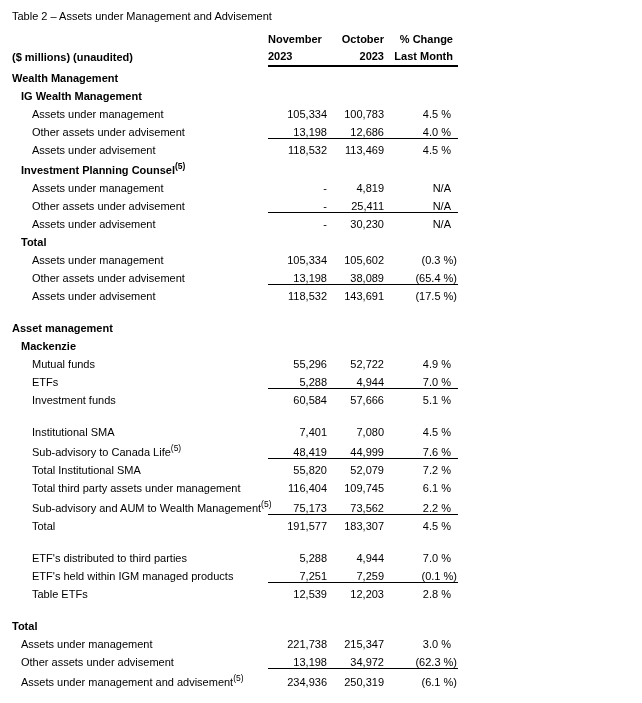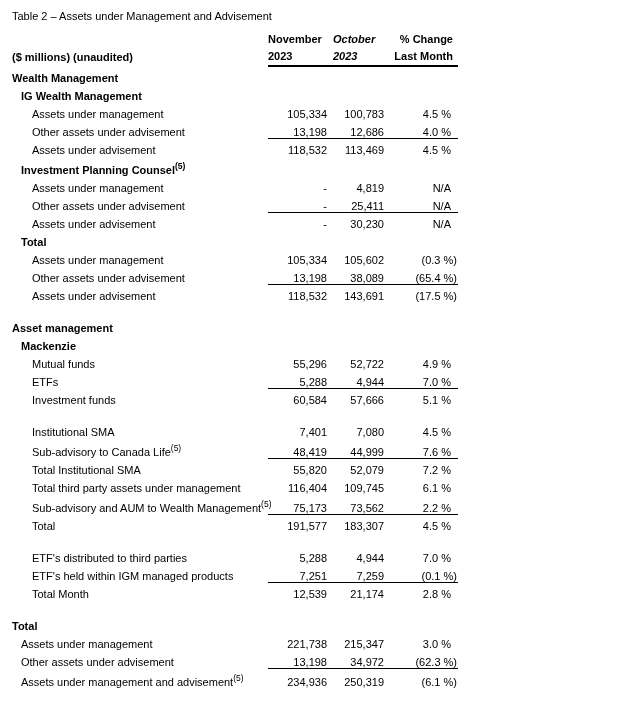--- a/index.html
+++ b/index.html
@@ -15,21 +15,21 @@
   td { vertical-align:bottom; }
   col.c-lbl { width:256px; }
   col.c-nov { width:65px; }
   col.c-oct { width:57px; }
   col.c-chg { width:68px; }
   thead td { font-weight:bold; }
   tr.h1 td { height:19px; }
   tr.h2 td { height:21px; padding-bottom:3px; }
   tr.h2 td.hu { border-bottom:2px solid #000; }
   td.h-nov { text-align:left; padding-right:0; }
-  td.h-oct { padding-right:6px;font-style:italic; }
+  td.h-oct { text-align:right; padding-right:6px; }
   td.h-chg { text-align:right; padding-right:5px; }
   td.num { text-align:right; padding-right:6px; white-space:nowrap; }
   td.chg { text-align:right; padding-right:7px; white-space:nowrap; }
   td.chg.paren { padding-right:1px;margin-top:36px; }
   tr.data td { height:18px; font-weight:normal; }
   tr.section td, tr.subsection td { height:18px; font-weight:bold; }
   tr.hasSup td { height:20px; }
   td.ind0 { padding-left:0; }
   td.ind1 { padding-left:9px; }
   td.ind2 { padding-left:20px; }
@@ -207,23 +207,23 @@
           <td class="num">4,944</td>
           <td class="chg">7.0 %</td>
         </tr>
         <tr class="data">
           <td class="lbl ind2">ETF's held within IGM managed products</td>
           <td class="num ul">7,251</td>
           <td class="num ul">7,259</td>
           <td class="chg paren ul">(0.1 %)</td>
         </tr>
         <tr class="data">
-          <td class="lbl ind2">Total Month</td>
+          <td class="lbl ind2">Table ETFs</td>
           <td class="num">12,539</td>
-          <td class="num">21,174</td>
+          <td class="num">12,203</td>
           <td class="chg">2.8 %</td>
         </tr>
         <tr class="spacer">
           <td colspan="4"></td>
         </tr>
         <tr class="section">
           <td colspan="4" class="lbl ind0">Total</td>
         </tr>
         <tr class="data">
           <td class="lbl ind1">Assets under management</td>

